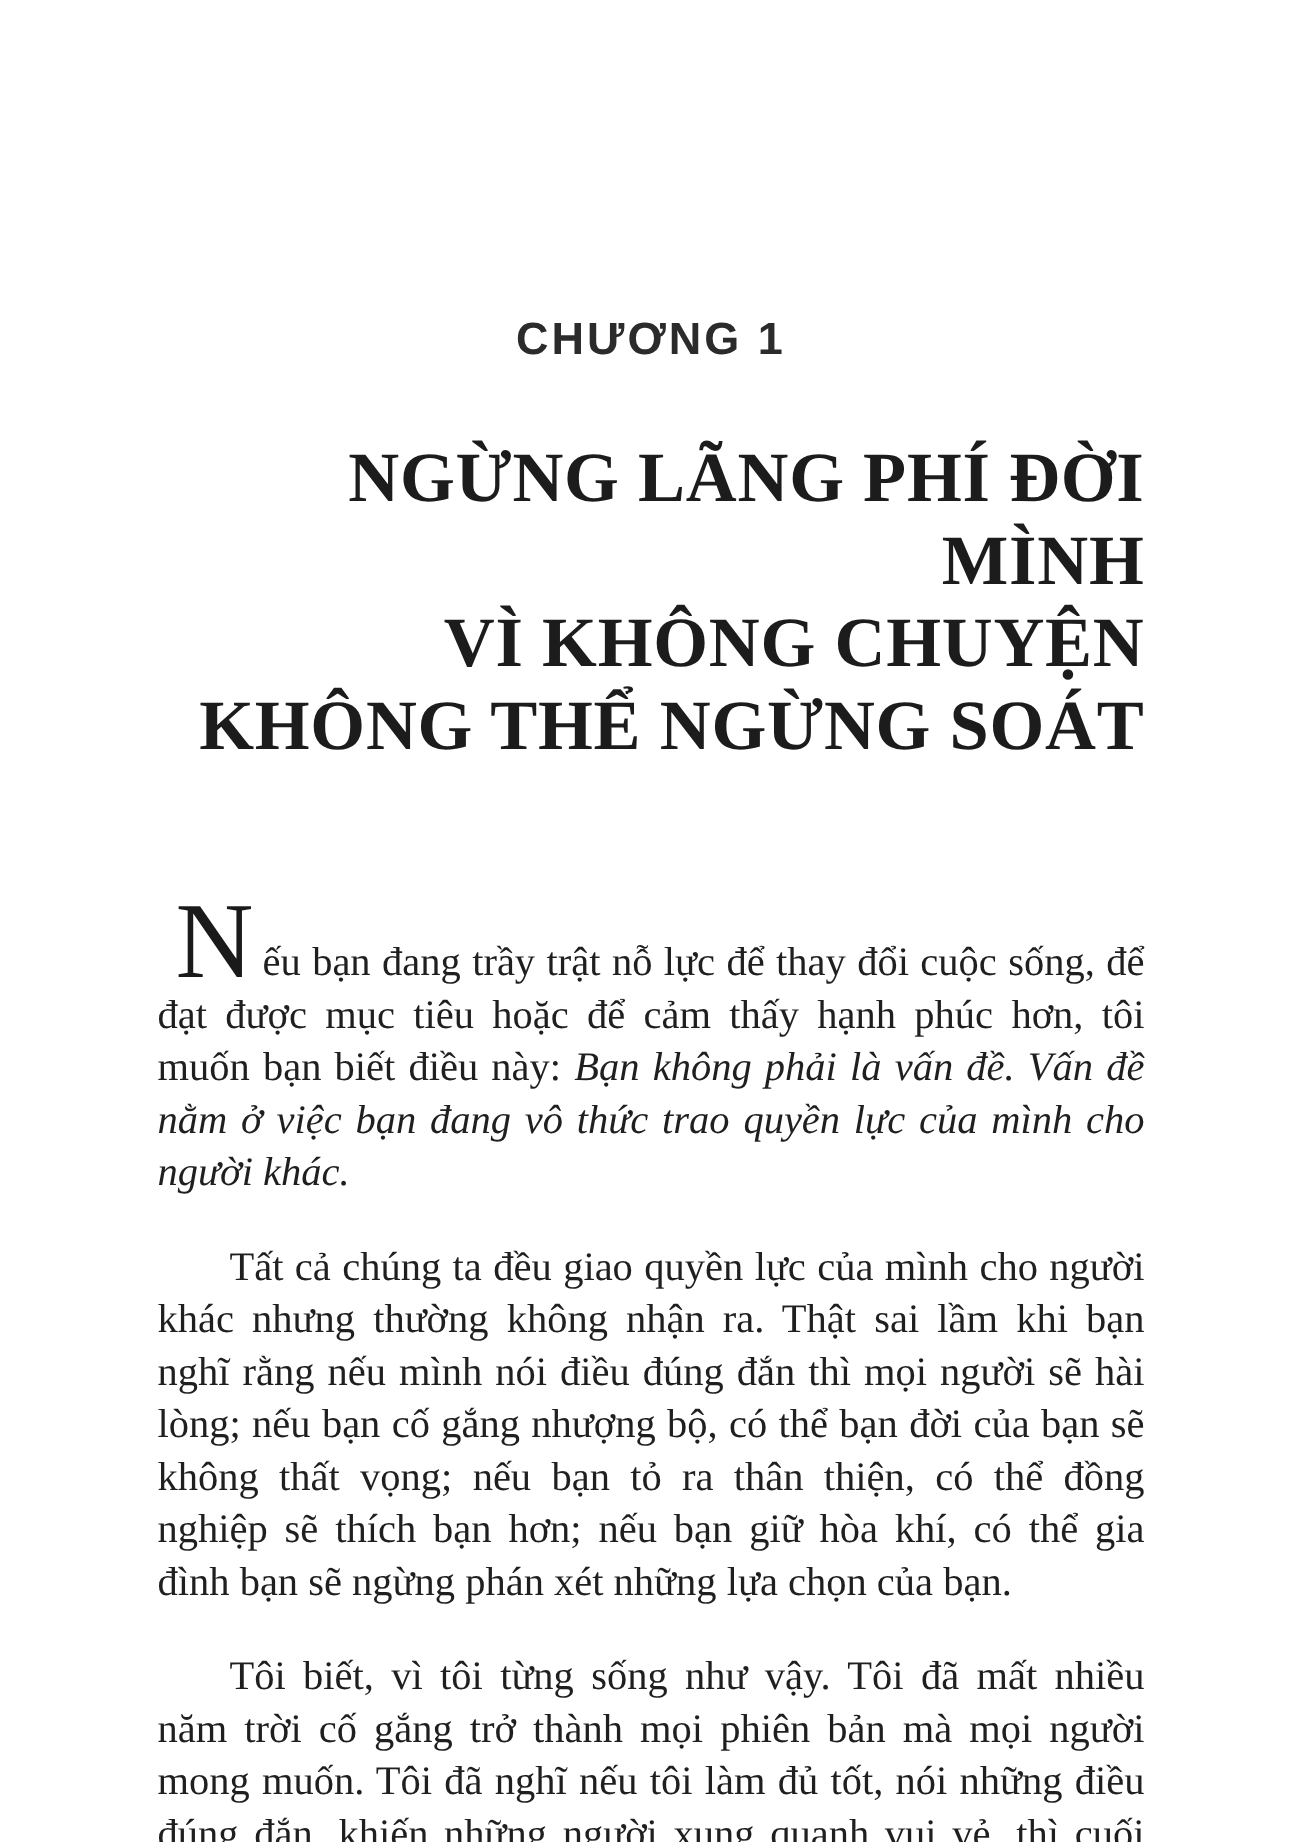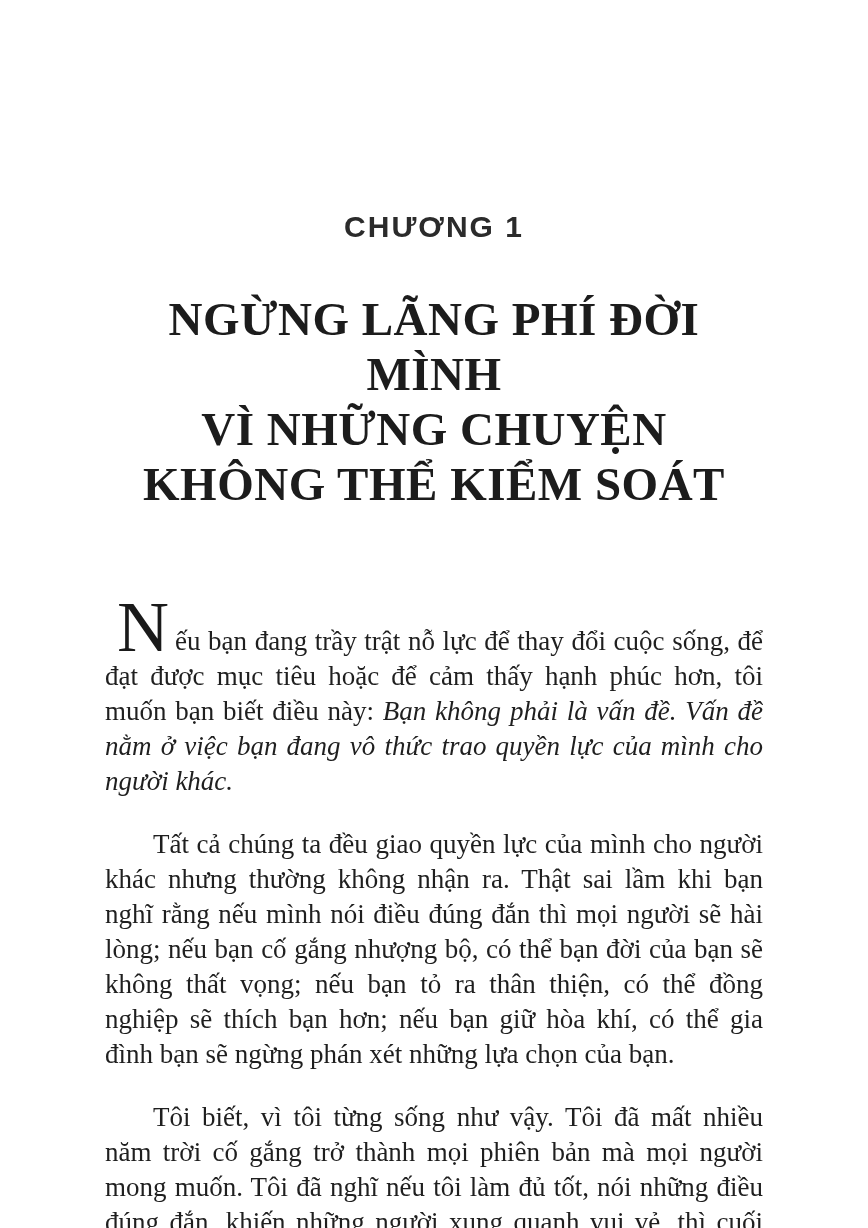--- a/index.html
+++ b/index.html
@@ -40,21 +40,21 @@
   .chapter-title {
     margin-top: 50px;
     text-align: center;
     font-family: "Liberation Serif", serif;
     font-weight: 700;
     font-size: 47px;
     line-height: 55px;
     letter-spacing: 0.5px;
     color: #1c1c1c;
   }
-  .chapter-title .title-line { display: block; }
+  .chapter-title .title-line { display: block; text-align: right; }
 
   
   .body-text {
     margin-top: 112px;
     font-size: 27px;
     line-height: 35px;
     text-align: justify;
     color: #1f1f1f;
   }
 
@@ -83,22 +83,22 @@
 </style>
 </head>
 <body>
 
 <div class="page">
 
   <div class="chapter-label">CHƯƠNG 1</div>
 
   <h1 class="chapter-title">
     <span class="title-line">NGỪNG LÃNG PHÍ ĐỜI MÌNH</span>
-    <span class="title-line">VÌ NHỮNG CHUYỆN</span>
-    <span class="title-line">KHÔNG THỂ KIỂM SOÁT</span>
+    <span class="title-line">VÌ KHÔNG CHUYỆN</span>
+    <span class="title-line">KHÔNG THỂ NGỪNG SOÁT</span>
   </h1>
 
   <div class="body-text">
 
     <p class="para opening">
       <span class="raised-cap">N</span><span>ếu bạn đang trầy trật nỗ lực để thay đổi cuộc sống, để đạt được mục tiêu hoặc để cảm thấy hạnh phúc hơn, tôi muốn bạn biết điều này: </span><em class="emph">Bạn không phải là vấn đề. Vấn đề nằm ở việc bạn đang vô thức trao quyền lực của mình cho người khác.</em>
     </p>
 
     <p class="para indented">Tất cả chúng ta đều giao quyền lực của mình cho người khác nhưng thường không nhận ra. Thật sai lầm khi bạn nghĩ rằng nếu mình nói điều đúng đắn thì mọi người sẽ hài lòng; nếu bạn cố gắng nhượng bộ, có thể bạn đời của bạn sẽ không thất vọng; nếu bạn tỏ ra thân thiện, có thể đồng nghiệp sẽ thích bạn hơn; nếu bạn giữ hòa khí, có thể gia đình bạn sẽ ngừng phán xét những lựa chọn của bạn.</p>
 

